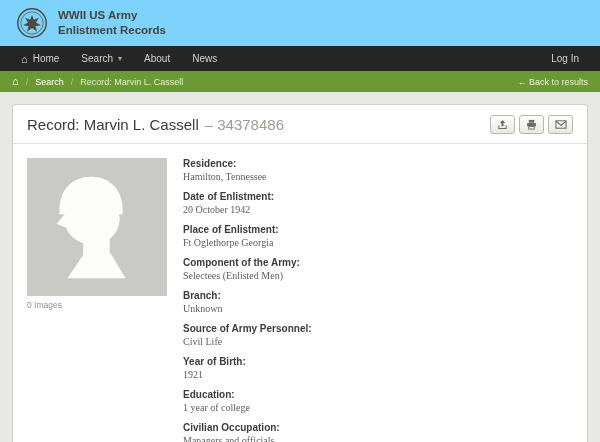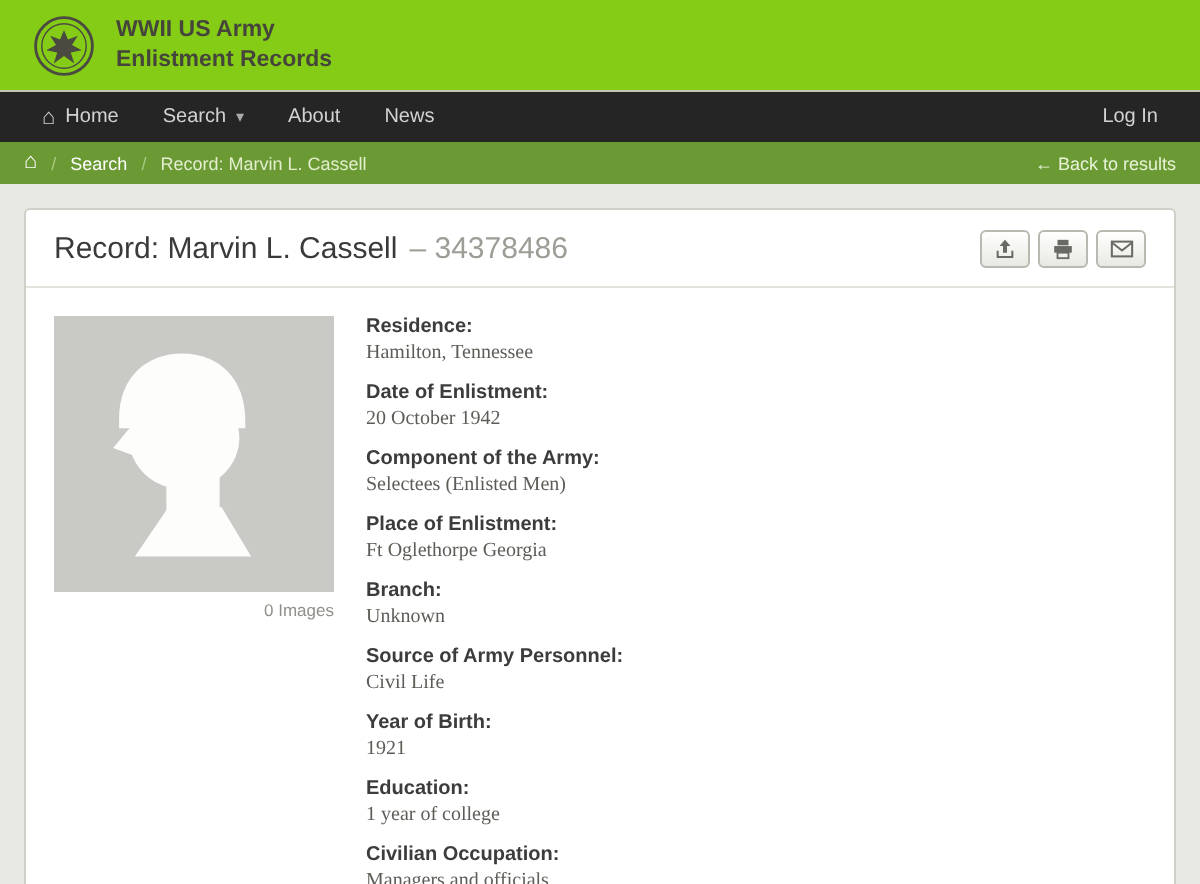--- a/index.html
+++ b/index.html
@@ -4,21 +4,21 @@
 <style>
   * { margin:0; padding:0; box-sizing:border-box; }
   html,body { width:600px; height:442px; overflow:hidden; }
   body {
     font-family:"Liberation Sans", sans-serif;
     background:#e8e8e4;
     color:#3c3c3c;
   }
   
   .site-header {
-    background:#84cc16;
+    background:#7dd3fc;
     border-bottom:1px solid #c6c3b0;
     height:46px;
     display:flex; align-items:center;
     padding:0 16px; gap:10px;
   }
   .logo { width:32px; height:32px; flex:0 0 32px; }
   .site-title { font-size:11.5px; font-weight:bold; color:#45453b; line-height:1.3; }
   
   .navbar { background:#252525; height:25px; display:flex; align-items:stretch; padding:0 10px; }
   .nav-item {
@@ -64,21 +64,21 @@
     cursor:pointer;
   }
   .action-btn svg { display:block; }
   
   .card-body { display:flex; padding:14px; gap:16px; }
   .image-col { width:140px; flex:0 0 140px; }
   .image-placeholder {
     width:140px; height:138px; background:#c9c9c5;
     display:flex; align-items:center; justify-content:center;
   }
-  .image-caption { text-align:right; font-size:8.5px; color:#90908a; margin-top:4px; }
+  .image-caption { text-align:left; font-size:8.5px; color:#90908a; margin-top:4px; }
   .details-col { flex:1; min-width:0; }
   .fields { display:flex;flex-direction:column; }
   .fields-col { width:50%; padding-right:10px; }
   .field { margin-bottom:9px; }
   .field-label { font-size:10px; font-weight:bold; color:#3c3c3c; }
   .field-value { font-size:10px; color:#5d5d58; margin-top:2px;font-family:Liberation Serif, serif; }
   hr.sep { border:none; border-top:1px solid #e3e3de; margin:10px 0; }
   .kv-row { display:flex; font-size:10px; padding:3px 0; align-items:flex-start;justify-content:center; }
   .kv-label { font-weight:bold; color:#3c3c3c; width:112px; flex:0 0 112px; }
   .kv-content { color:#5d5d58; }
@@ -182,26 +182,26 @@
         <div class="fields-col">
           <div class="field">
             <div class="field-label">Residence:</div>
             <div class="field-value">Hamilton, Tennessee</div>
           </div>
           <div class="field">
             <div class="field-label">Date of Enlistment:</div>
             <div class="field-value">20 October 1942</div>
           </div>
           <div class="field">
+            <div class="field-label">Place of Enlistment:</div>
+            <div class="field-value">Ft Oglethorpe Georgia</div>
+          </div>
+          <div class="field">
             <div class="field-label">Component of the Army:</div>
             <div class="field-value">Selectees (Enlisted Men)</div>
-          </div>
-          <div class="field">
-            <div class="field-label">Place of Enlistment:</div>
-            <div class="field-value">Ft Oglethorpe Georgia</div>
           </div>
           <div class="field">
             <div class="field-label">Branch:</div>
             <div class="field-value">Unknown</div>
           </div>
           <div class="field">
             <div class="field-label">Source of Army Personnel:</div>
             <div class="field-value">Civil Life</div>
           </div>
         </div>

